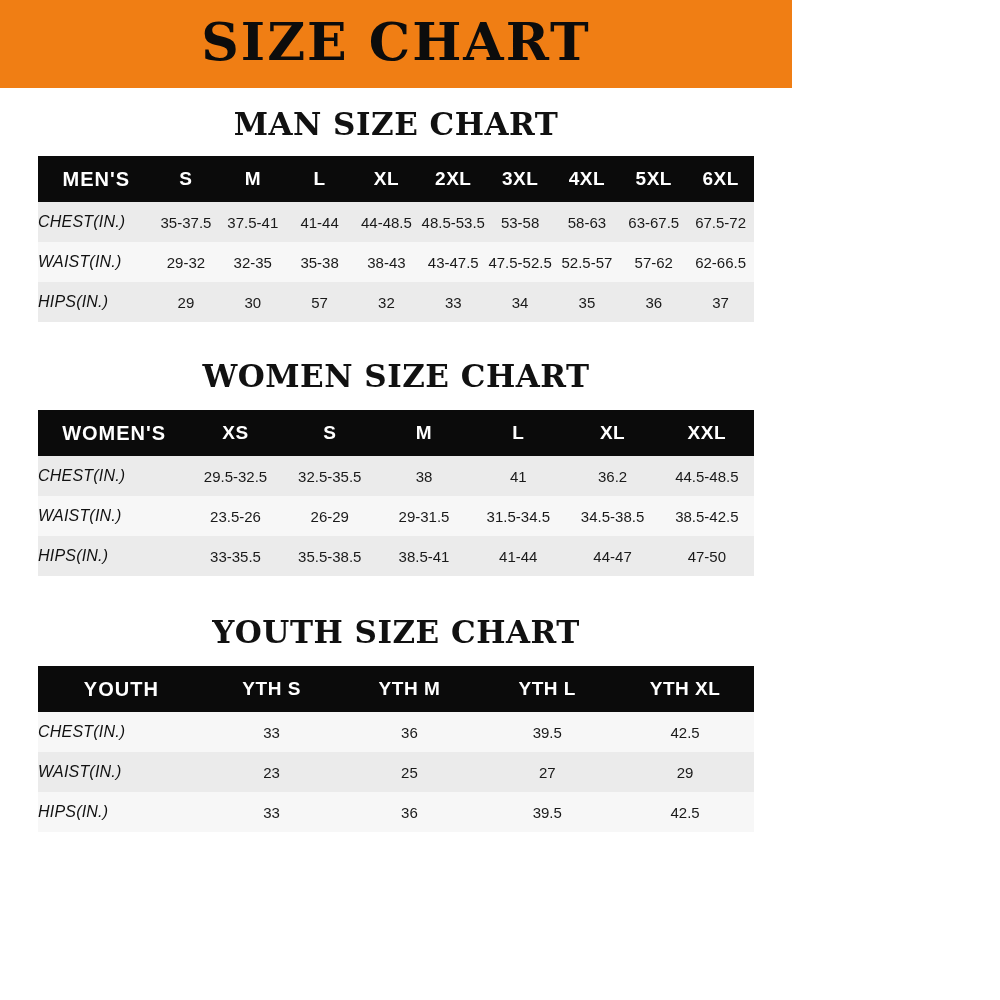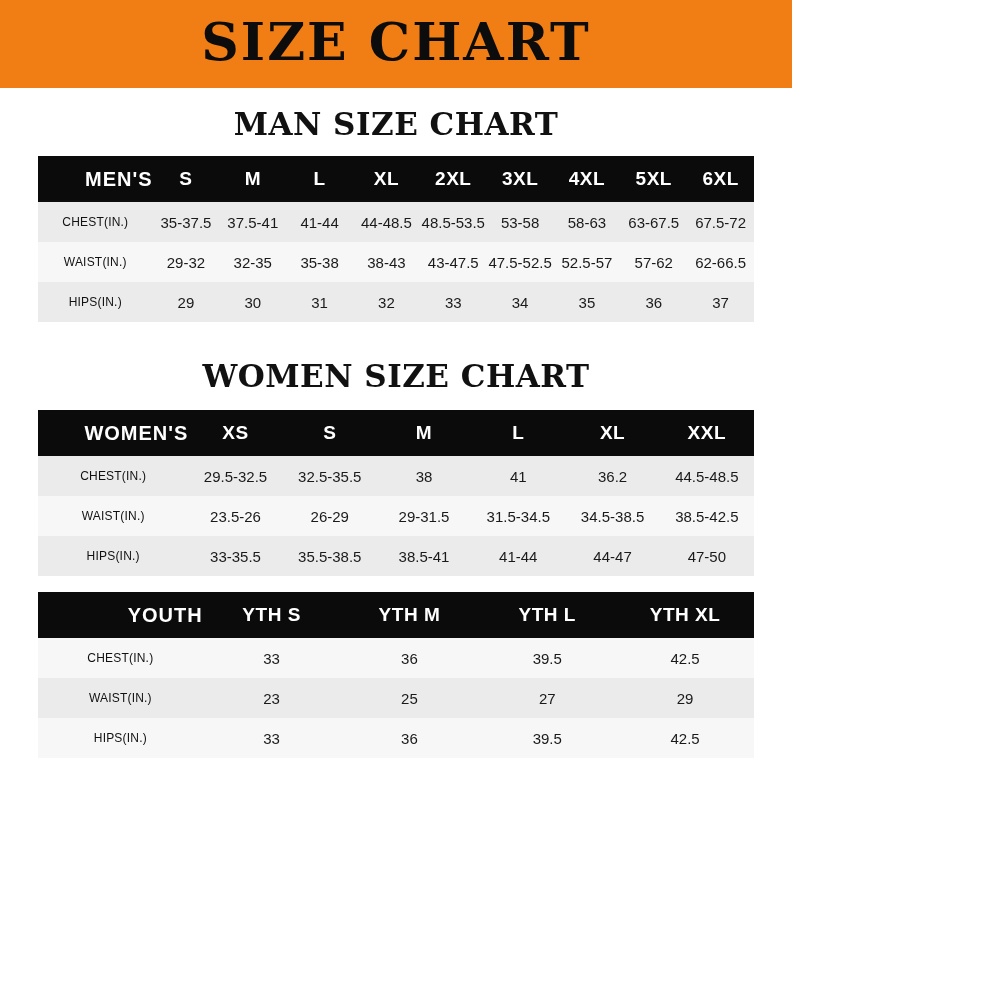--- a/index.html
+++ b/index.html
@@ -66,35 +66,36 @@
     background: #0b0b0b;
   }
   table.sz thead th {
     color: #ffffff;
     font-weight: bold;
     font-size: 19px;
     letter-spacing: 0.5px;
     height: 46px;
   }
   table.sz thead th.corner {
-    text-align: right;
+    text-align: center;
     padding-left: 2px;
     font-size: 20px;
     letter-spacing: 1px;
     margin-top: 7px;
   }
   
   table.sz tbody tr.odd  { background: #ebebeb; }
   table.sz tbody tr.even { background: #f7f7f7; }
   table.sz tbody td.rowhead {
-    font-size: 12px;
+    font-size: 16px;
     color: #111;
     font-weight: normal;
-    text-align: center;
+    text-align: left;
     letter-spacing: 0.2px;
+    font-style: italic;
   }
 
   
   .men col.c0 { width: 16%; }
   
   .women col.c0 { width: 21%; }
   
   .youth col.c0 { width: 23%; }
   .notice {
     margin: 22px 26px 0 26px;
@@ -165,21 +166,21 @@
           <td>43-47.5</td>
           <td>47.5-52.5</td>
           <td>52.5-57</td>
           <td>57-62</td>
           <td>62-66.5</td>
         </tr>
         <tr class="odd">
           <td class="rowhead">HIPS(IN.)</td>
           <td>29</td>
           <td>30</td>
-          <td>31</td>
+          <td>57</td>
           <td>32</td>
           <td>33</td>
           <td>34</td>
           <td>35</td>
           <td>36</td>
           <td>37</td>
         </tr>
       </tbody>
     </table>
   </div>
@@ -232,20 +233,21 @@
           <td>35.5-38.5</td>
           <td>38.5-41</td>
           <td>41-44</td>
           <td>44-47</td>
           <td>47-50</td>
         </tr>
       </tbody>
     </table>
   </div>
 
+  <div class="section-title" style="margin-top:38px;">YOUTH SIZE CHART</div>
   <div class="table-wrap" style="margin-top:16px;">
     <table class="sz youth">
       <colgroup>
           <col class="c0">
           <col>
           <col>
           <col>
           <col>
         </colgroup>
       <thead>

